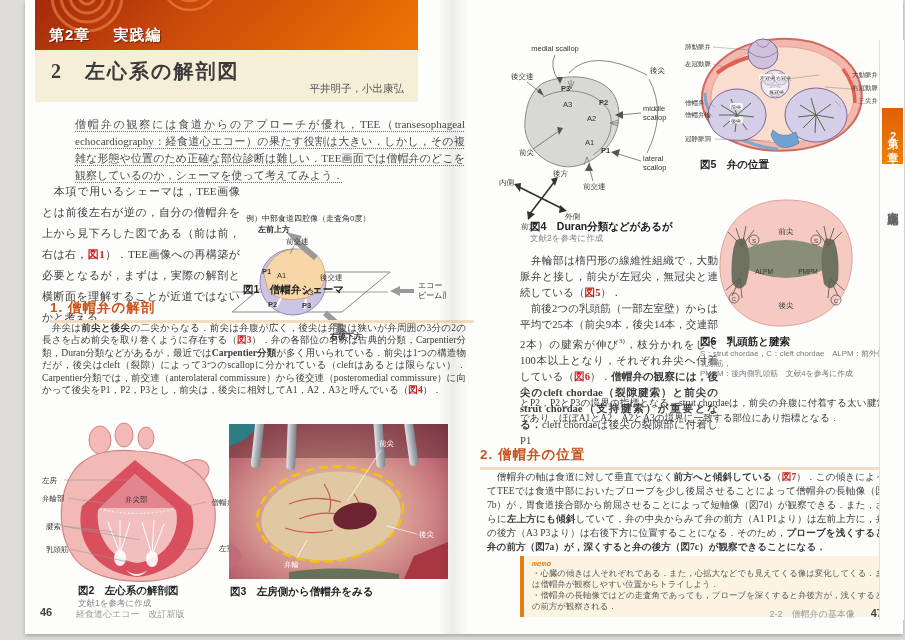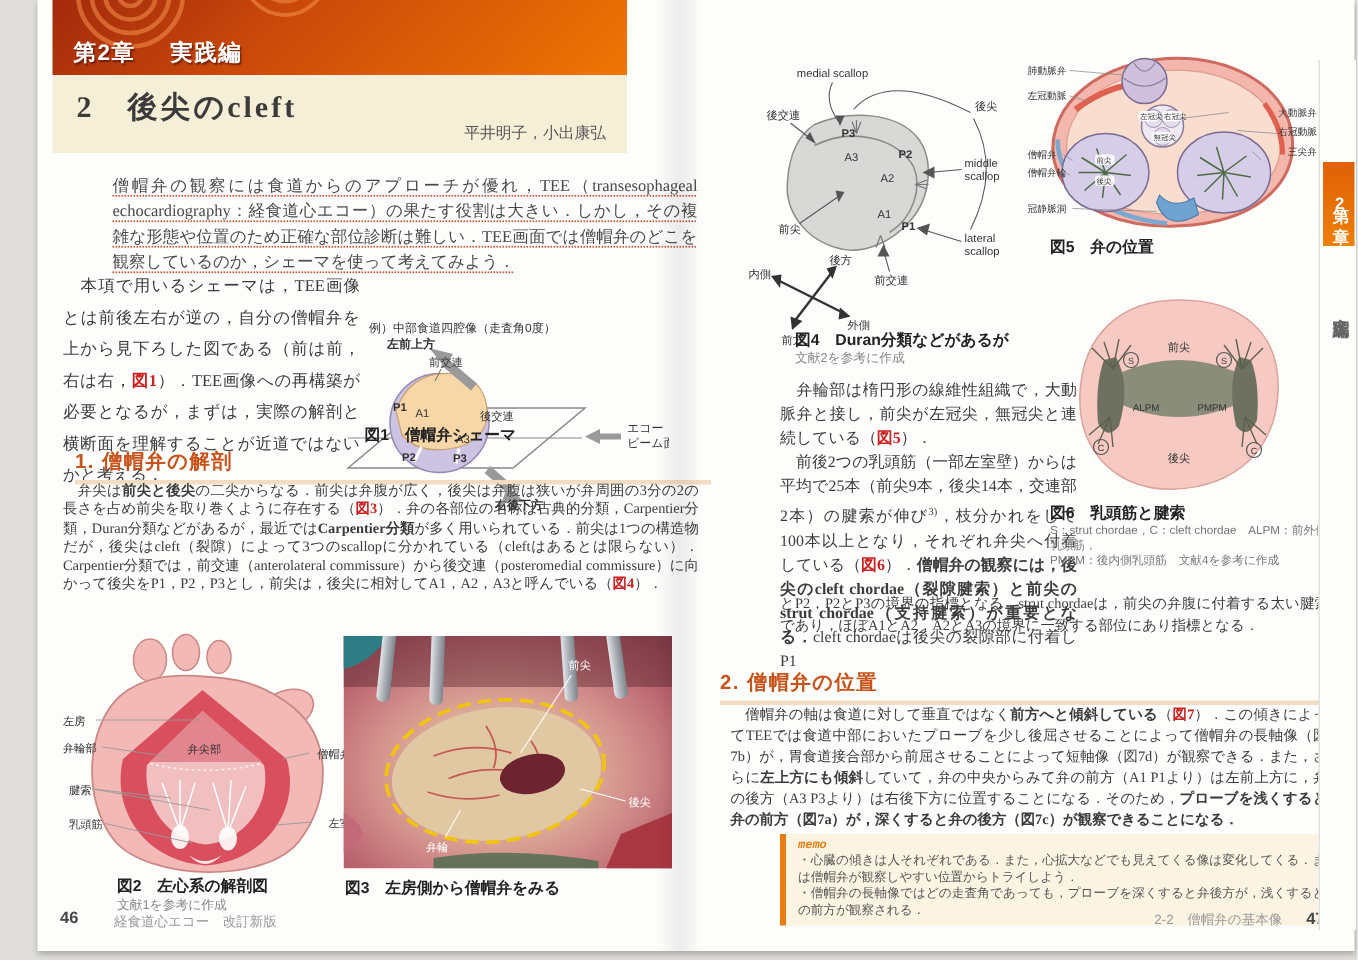--- a/index.html
+++ b/index.html
@@ -86,21 +86,21 @@
       </g>
     </svg>
     <div class="chapter-text">
       <span>第2章</span>
       <span class="part">実践編</span>
     </div>
   </div>
 
   <div class="abs title-box">
     <div class="title-row">
-      <span class="num">2</span><span>後尖のcleft</span>
+      <span class="num">2</span><span>左心系の解剖図</span>
     </div>
     <div class="authors">平井明子，小出康弘</div>
   </div>
 
   <div class="abs intro"><span>僧帽弁の観察には食道からのアプローチが優れ，TEE（transesophageal echocardiography：経食道心エコー）の果たす役割は大きい．しかし，その複雑な形態や位置のため正確な部位診断は難しい．TEE画面では僧帽弁のどこを観察しているのか，シェーマを使って考えてみよう．</span></div>
 
   <div class="abs lead body-txt"><span>　本項で用いるシェーマは，TEE画像とは前後左右が逆の，自分の僧帽弁を上から見下ろした図である（前は前，右は右，</span><span class="ref">図1</span><span>）．TEE画像への再構築が必要となるが，まずは，実際の解剖と横断面を理解することが近道ではないかと考える．</span></div>
 
   <div class="abs fig1">
     <svg width="218" height="140" viewBox="0 0 218 140">

